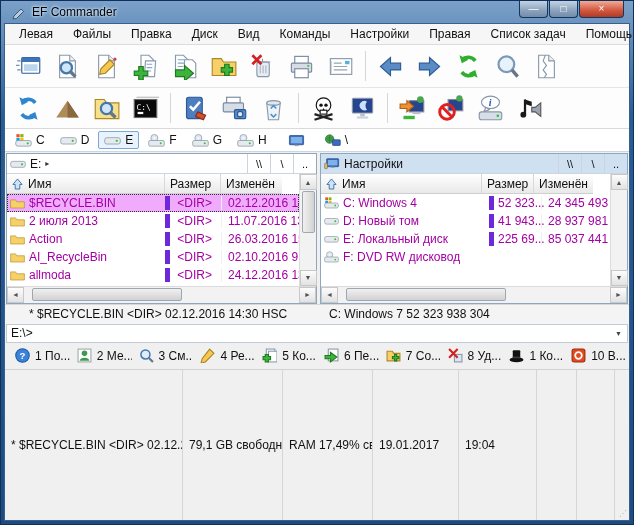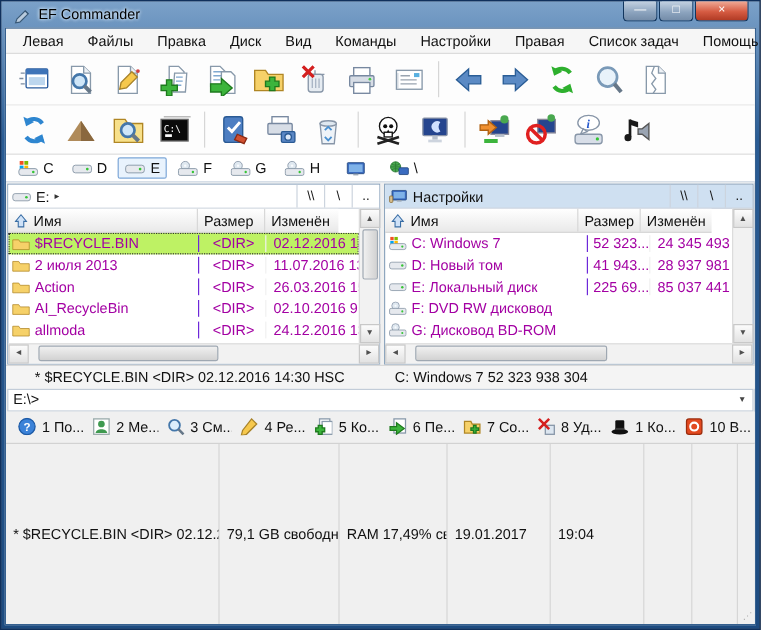--- a/index.html
+++ b/index.html
@@ -34,23 +34,23 @@
 .pathbtns{margin-left:auto;display:flex;height:100%}
 .pbtn{width:23px;display:flex;align-items:center;justify-content:center;border-left:1px solid #ccd4de;font-size:11px}
 .pbody{flex:1;min-height:0;position:relative;display:flex;flex-direction:column}
 .cols{height:20px;display:flex;background:linear-gradient(#ffffff,#e9e9e9);border-bottom:1px solid #cfcfcf;margin-right:34px}
 .col{display:flex;align-items:center;padding:0 5px;border-right:1px solid #d8d8d8;white-space:nowrap}
 .col .sorticon{width:11px;height:12px;margin-right:5px}
 .c1{width:158px}.c2{width:56px}.c3{flex:1;border-right:none}
 .panel.right .c1{width:168px}.panel.right .c2{width:52px}
 .list{flex:1;min-height:0;overflow:hidden;margin-right:17px;position:relative}
 .row{height:18px;display:flex;align-items:center;color:#a300a3;white-space:nowrap}
-.row.selected{background:#bef264;outline:1px dotted #333;outline-offset:-1px}
+.row.selected{background:#f0abfc;outline:1px dotted #333;outline-offset:-1px}
 .cellname{width:158px;display:flex;align-items:center;gap:4px;padding-left:3px;overflow:hidden}
-.cellsize{width:56px;text-align:right;padding-right:9px;border-left:1px solid #6d28d9}
+.cellsize{width:56px;text-align:right;padding-right:9px;border-left:5px solid #6d28d9}
 .celldate{flex:1;padding-left:6px;overflow:hidden;border-left:1px solid #f0f0f0}
 .panel.right .cellname{width:168px}.panel.right .cellsize{width:52px;text-align:right;padding-left:4px;padding-right:0}
 .fico{width:15px;height:12px;flex:none}
 .nm{overflow:hidden;text-overflow:clip}
 .vscroll{position:absolute;top:0;bottom:17px;right:0;width:17px;background:#f2f2f2;border-left:1px solid #dcdcdc;display:flex;flex-direction:column;align-items:center}
 .sbtn{width:17px;height:16px;display:flex;align-items:center;justify-content:center;font-size:7px;color:#505050;background:linear-gradient(#fcfcfc,#e2e2e2);border:1px solid #c8c8c8}
 .vthumb{width:13px;height:42px;margin-top:1px;background:linear-gradient(90deg,#f0f0f0,#d2d2d2);border:1px solid #9fa8b2;border-radius:2px}
 .vscroll .sbtn.bot{margin-top:auto}
 .hscroll{height:17px;background:#f2f2f2;border-top:1px solid #dcdcdc;display:flex;align-items:center}
 .hthumb{height:13px;margin:0 1px;background:linear-gradient(#f0f0f0,#d2d2d2);border:1px solid #9fa8b2;border-radius:2px}
@@ -521,21 +521,21 @@
             <div class="row">
                 <span class="cellname">
                   <svg class="fico" viewBox="0 0 24 18">
                     <rect x="2" y="0" width="4.5" height="4.5" fill="#f25022"></rect>
                     <rect x="7.5" y="0" width="4.5" height="4.5" fill="#7fba00"></rect>
                     <rect x="2" y="5.5" width="4.5" height="4.5" fill="#00a4ef"></rect>
                     <rect x="7.5" y="5.5" width="4.5" height="4.5" fill="#ffb900"></rect>
                     <rect x="1" y="9" width="22" height="8" rx="3" fill="#e6e9ee" stroke="#8090a0"></rect>
                     <circle cx="18" cy="13" r="1.5" fill="#35c435"></circle>
                   </svg>
-                  <span class="nm">C: Windows 7</span>
+                  <span class="nm">C: Windows 4</span>
                 </span>
                 <span class="cellsize">52 323...</span>
                 <span class="celldate">24 345 493 504</span>
               </div>
             <div class="row">
                 <span class="cellname">
                   <svg class="fico" viewBox="0 0 24 18">
                     <rect x="1" y="5" width="22" height="9" rx="3" fill="#e6e9ee" stroke="#8090a0"></rect>
                     <circle cx="18" cy="9.5" r="1.6" fill="#35c435"></circle>
                   </svg>
@@ -557,33 +557,20 @@
               </div>
             <div class="row">
                 <span class="cellname">
                   <svg class="fico" viewBox="0 0 24 18">
                     <circle cx="9" cy="5.5" r="5" fill="#dfe8f0" stroke="#8896a8"></circle>
                     <circle cx="9" cy="5.5" r="1.4" fill="#fafcff"></circle>
                     <rect x="1" y="9" width="22" height="8" rx="2" fill="#e6e9ee" stroke="#8090a0"></rect>
                     <circle cx="18" cy="13" r="1.4" fill="#35c435"></circle>
                   </svg>
                   <span class="nm">F: DVD RW дисковод</span>
-                </span>
-                <span class="cellsize"></span>
-                <span class="celldate"></span>
-              </div>
-            <div class="row">
-                <span class="cellname">
-                  <svg class="fico" viewBox="0 0 24 18">
-                    <circle cx="9" cy="5.5" r="5" fill="#dfe8f0" stroke="#8896a8"></circle>
-                    <circle cx="9" cy="5.5" r="1.4" fill="#fafcff"></circle>
-                    <rect x="1" y="9" width="22" height="8" rx="2" fill="#e6e9ee" stroke="#8090a0"></rect>
-                    <circle cx="18" cy="13" r="1.4" fill="#35c435"></circle>
-                  </svg>
-                  <span class="nm">G: Дисковод BD-ROM</span>
                 </span>
                 <span class="cellsize"></span>
                 <span class="celldate"></span>
               </div>
 
           </div>
           <div class="vscroll">
             <div class="sbtn">▲</div>
             <div class="sbtn bot">▼</div>
           </div>

